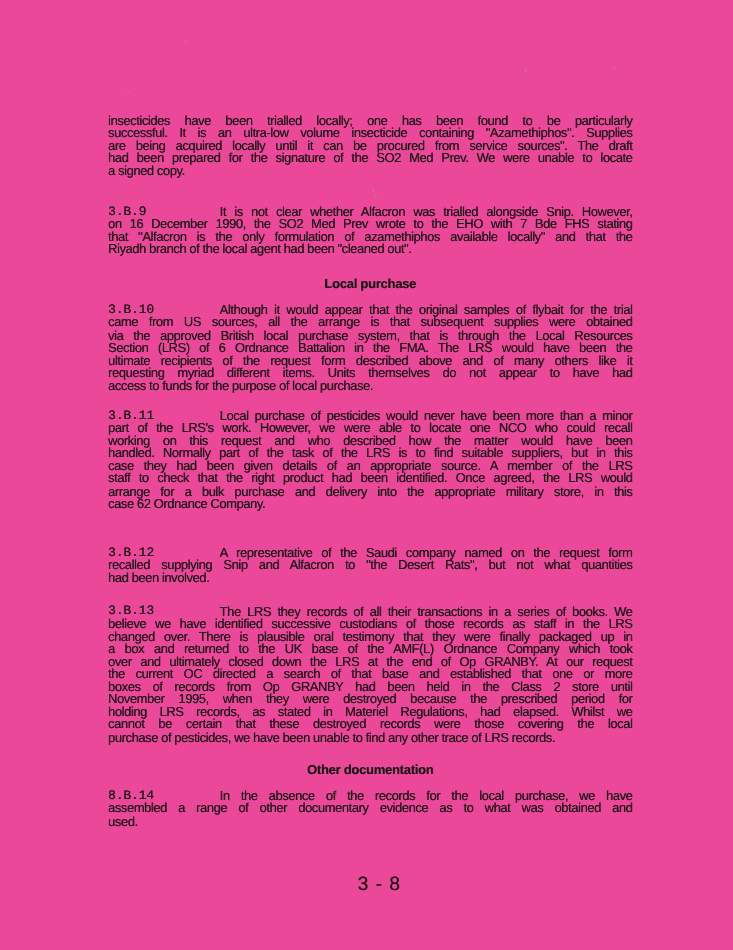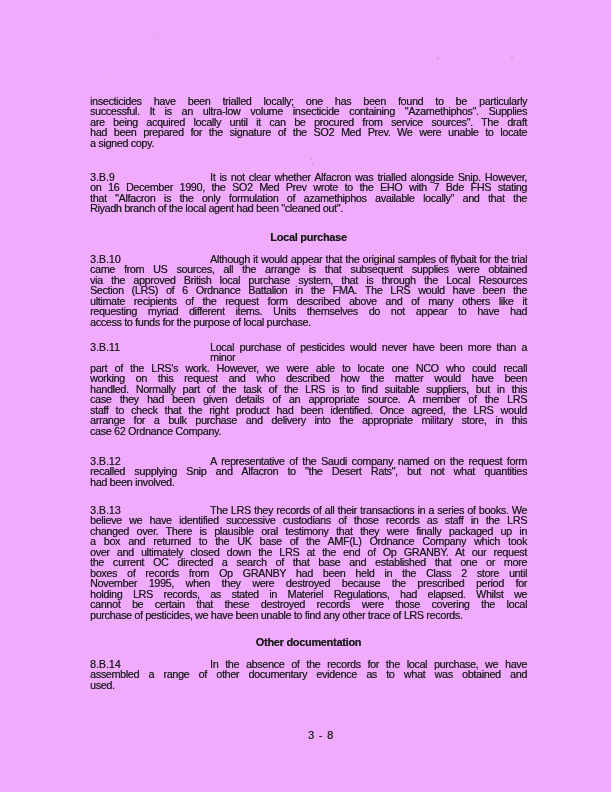--- a/index.html
+++ b/index.html
@@ -1,33 +1,33 @@
 <!DOCTYPE html>
 <html><head>
 <meta charset="utf-8">
 <style>
   html,body{margin:0;padding:0;background:#ffffff;}
   .sheet{
-    position:relative;width:611px;height:792px;background:#f0abfc;overflow:hidden;
+    position:relative;width:611px;height:792px;background:#ec4899;overflow:hidden;
     font-family:"Liberation Sans",sans-serif;color:#161616;
   }
   .block{
     position:absolute;left:90px;width:437px;
     font-size:10.8px;line-height:10.45px;letter-spacing:-0.35px;
     text-shadow:0.3px 0 0 rgba(0,0,0,0.5);
   }
   .tline{text-align:justify;text-align-last:justify;}
   .tline.tlast{text-align-last:left;}
   .tfirst{display:flex;}
-  .tfirst .num{flex:0 0 93px;letter-spacing:-0.1px;}
-  .tfirst .rest{flex:1 1 auto;text-align:justify;text-align-last:justify;margin-left:27px;}
+  .tfirst .num{flex:0 0 93px;letter-spacing:-0.1px;font-family:Liberation Mono, monospace;}
+  .tfirst .rest{flex:1 1 auto;text-align:justify;text-align-last:justify;}
   .heading{font-weight:700;letter-spacing:-0.2px;text-align:center;}
   .pageno{
-    position:absolute;top:729px;left:308px;
-    font-size:11px;letter-spacing:0.8px;font-weight:400;
+    position:absolute;top:729px;left:298px;
+    font-size:16px;letter-spacing:0.8px;font-weight:400;
     text-shadow:0.3px 0 0 rgba(0,0,0,0.5);
   }
   .speck{position:absolute;background:#9a9a9a;border-radius:1px;}
 </style>
 </head>
 <body>
 
 <div class="sheet">
 
   <div class="block" style="top:96px">

